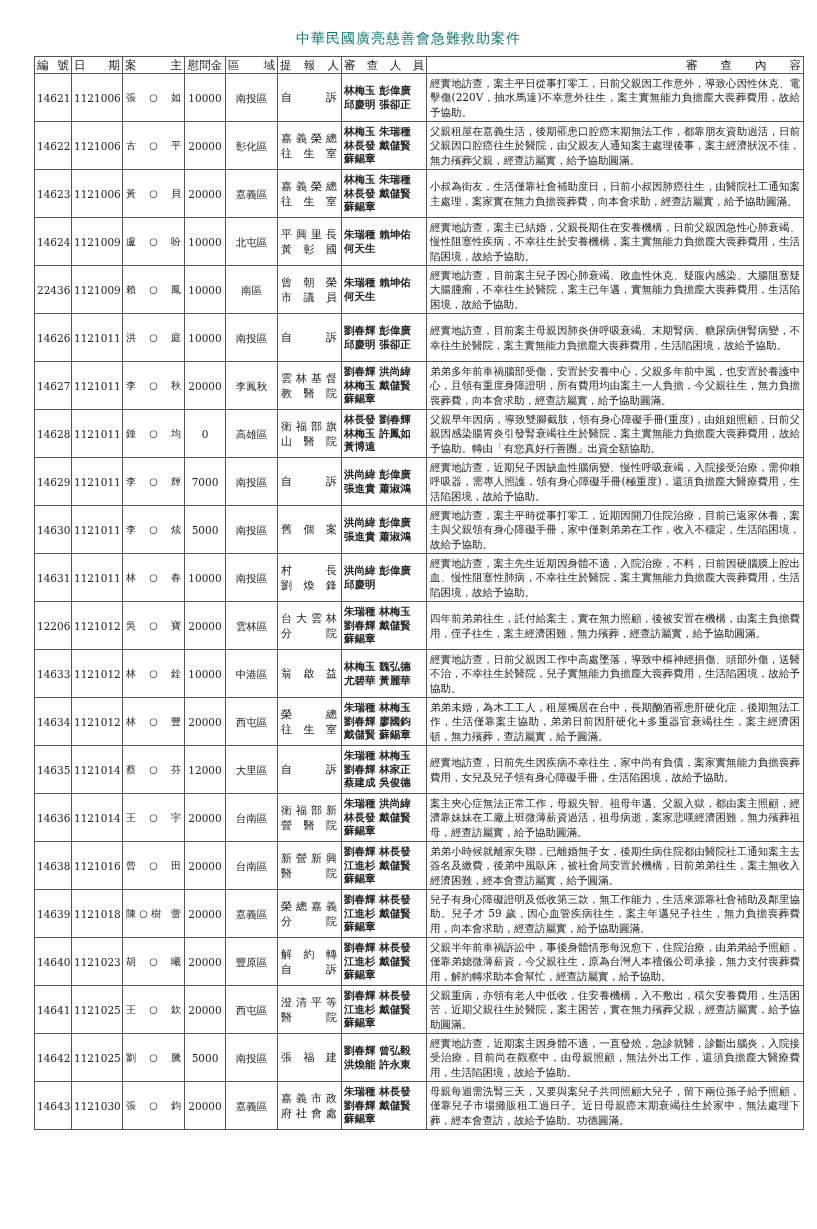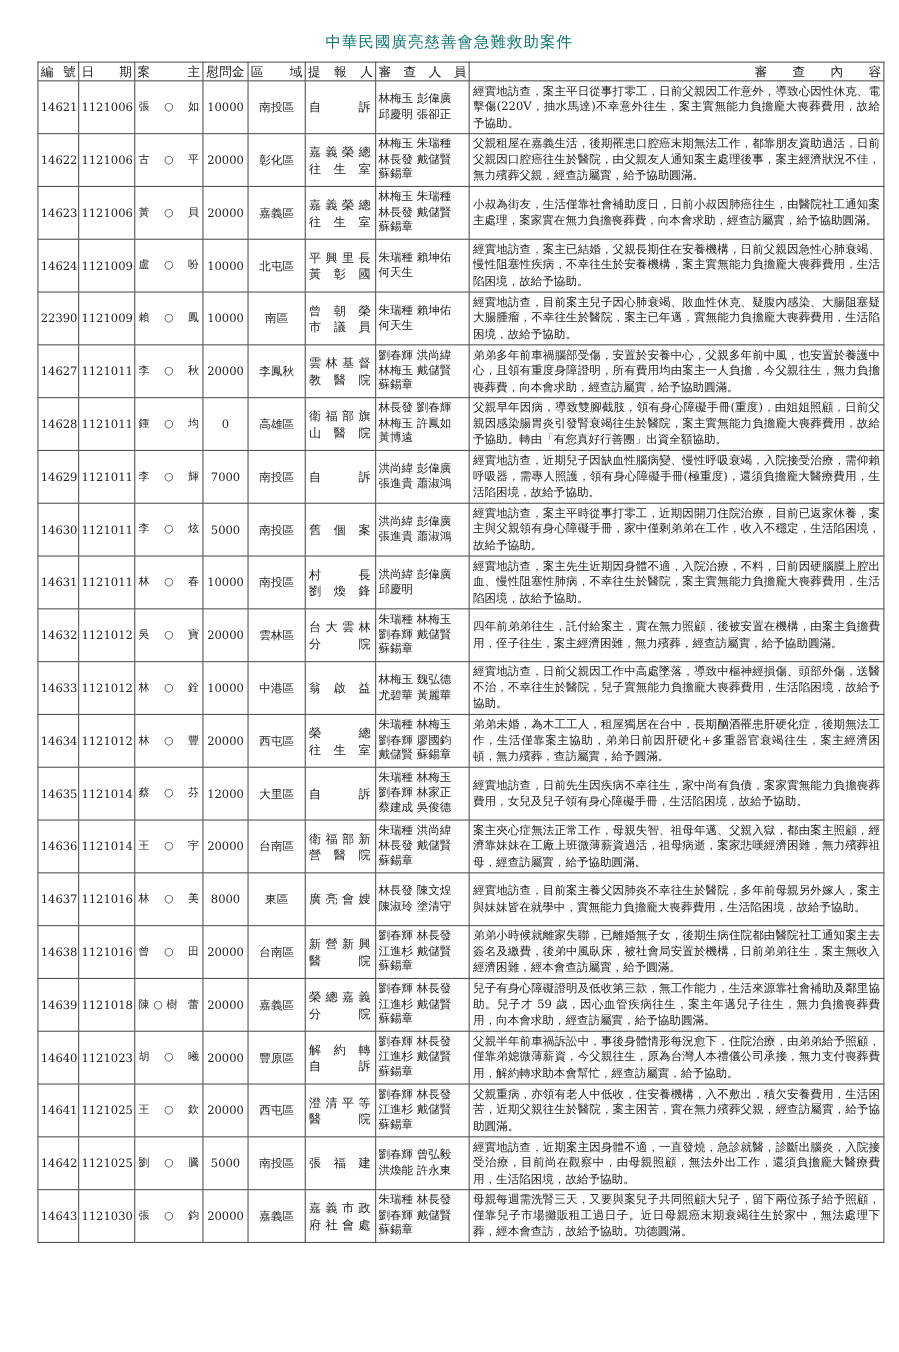--- a/index.html
+++ b/index.html
@@ -9,21 +9,21 @@
            font-size:14px; letter-spacing:1px; color:#0f766e; }
   table { position:absolute; top:56px; left:34px; width:769px; border-collapse:collapse;
           table-layout:fixed; font-size:10.5px; }
   th, td { border:1px solid #555; padding:0 2px; vertical-align:middle; line-height:14px; }
   th { height:16px; font-weight:normal; font-size:11.5px; line-height:15px; white-space:nowrap; }
   tr.row td { height:47px; }
   td.num, td.date, td.amt, td.region { text-align:center; white-space:nowrap; }
   th.spread, td.spread { text-align:justify; text-align-last:justify; }
   td.name { text-align:justify; text-align-last:justify; font-size:10px; padding:0 3px; }
   td.reporter { font-size:11px; line-height:15px; text-align:justify; text-align-last:justify; padding:0 3px; letter-spacing:1px; }
-  td.reviewers { font-size:10.5px; line-height:13.5px; padding:0 2px; }
+  td.reviewers { font-size:10.5px; line-height:13.5px; padding:0 2px;font-weight:bold; }
   td.content { font-size:10.5px; line-height:14.5px; padding:0 3px; text-align:justify; }
   .rev-line { white-space:nowrap; }
 </style>
 </head>
 <body>
 
 <div class="title">中華民國廣亮慈善會急難救助案件</div>
 
 <table>
   <colgroup>
@@ -108,34 +108,49 @@
           <div>平興里長</div>
           <div>黃 彰 國</div>
         </td>
     <td class="reviewers">
           <div class="rev-line">朱瑞種 賴坤佑</div>
           <div class="rev-line">何天生</div>
         </td>
     <td class="content">經實地訪查，案主已結婚，父親長期住在安養機構，日前父親因急性心肺衰竭、慢性阻塞性疾病，不幸往生於安養機構，案主實無能力負擔龐大喪葬費用，生活陷困境，故給予協助。</td>
   </tr>
       <tr class="row">
-    <td class="num">22390</td>
+    <td class="num">22436</td>
     <td class="date">1121009</td>
     <td class="name">賴 ○ 鳳</td>
     <td class="amt">10000</td>
     <td class="region">南區</td>
     <td class="reporter">
           <div>曾 朝 榮</div>
           <div>市 議 員</div>
         </td>
     <td class="reviewers">
           <div class="rev-line">朱瑞種 賴坤佑</div>
           <div class="rev-line">何天生</div>
         </td>
     <td class="content">經實地訪查，目前案主兒子因心肺衰竭、敗血性休克、疑腹內感染、大腸阻塞疑大腸腫瘤，不幸往生於醫院，案主已年邁，實無能力負擔龐大喪葬費用，生活陷困境，故給予協助。</td>
+  </tr>
+      <tr class="row">
+    <td class="num">14626</td>
+    <td class="date">1121011</td>
+    <td class="name">洪 ○ 庭</td>
+    <td class="amt">10000</td>
+    <td class="region">南投區</td>
+    <td class="reporter">
+          <div>自　　訴</div>
+        </td>
+    <td class="reviewers">
+          <div class="rev-line">劉春輝 彭偉廣</div>
+          <div class="rev-line">邱慶明 張卻正</div>
+        </td>
+    <td class="content">經實地訪查，目前案主母親因肺炎併呼吸衰竭、末期腎病、糖尿病併腎病變，不幸往生於醫院，案主實無能力負擔龐大喪葬費用，生活陷困境，故給予協助。</td>
   </tr>
       <tr class="row">
     <td class="num">14627</td>
     <td class="date">1121011</td>
     <td class="name">李 ○ 秋</td>
     <td class="amt">20000</td>
     <td class="region">李鳳秋</td>
     <td class="reporter">
           <div>雲林基督</div>
           <div>教 醫 院</div>
@@ -204,21 +219,21 @@
           <div>村　　長</div>
           <div>劉 煥 鋒</div>
         </td>
     <td class="reviewers">
           <div class="rev-line">洪尚緯 彭偉廣</div>
           <div class="rev-line">邱慶明</div>
         </td>
     <td class="content">經實地訪查，案主先生近期因身體不適，入院治療，不料，日前因硬腦膜上腔出血、慢性阻塞性肺病，不幸往生於醫院，案主實無能力負擔龐大喪葬費用，生活陷困境，故給予協助。</td>
   </tr>
       <tr class="row">
-    <td class="num">14632</td>
+    <td class="num">12206</td>
     <td class="date">1121012</td>
     <td class="name">吳 ○ 寶</td>
     <td class="amt">20000</td>
     <td class="region">雲林區</td>
     <td class="reporter">
           <div>台大雲林</div>
           <div>分　　院</div>
         </td>
     <td class="reviewers">
           <div class="rev-line">朱瑞種 林梅玉</div>
@@ -286,35 +301,20 @@
           <div>營 醫 院</div>
         </td>
     <td class="reviewers">
           <div class="rev-line">朱瑞種 洪尚緯</div>
           <div class="rev-line">林長發 戴儲賢</div>
           <div class="rev-line">蘇錫章</div>
         </td>
     <td class="content">案主夾心症無法正常工作，母親失智、祖母年邁、父親入獄，都由案主照顧，經濟靠妹妹在工廠上班微薄薪資過活，祖母病逝，案家悲嘆經濟困難，無力殯葬祖母，經查訪屬實，給予協助圓滿。</td>
   </tr>
       <tr class="row">
-    <td class="num">14637</td>
-    <td class="date">1121016</td>
-    <td class="name">林 ○ 美</td>
-    <td class="amt">8000</td>
-    <td class="region">東區</td>
-    <td class="reporter">
-          <div>廣亮會嫂</div>
-        </td>
-    <td class="reviewers">
-          <div class="rev-line">林長發 陳文煌</div>
-          <div class="rev-line">陳淑玲 塗清守</div>
-        </td>
-    <td class="content">經實地訪查，目前案主養父因肺炎不幸往生於醫院，多年前母親另外嫁人，案主與妹妹皆在就學中，實無能力負擔龐大喪葬費用，生活陷困境，故給予協助。</td>
-  </tr>
-      <tr class="row">
     <td class="num">14638</td>
     <td class="date">1121016</td>
     <td class="name">曾 ○ 田</td>
     <td class="amt">20000</td>
     <td class="region">台南區</td>
     <td class="reporter">
           <div>新營新興</div>
           <div>醫　　院</div>
         </td>
     <td class="reviewers">

